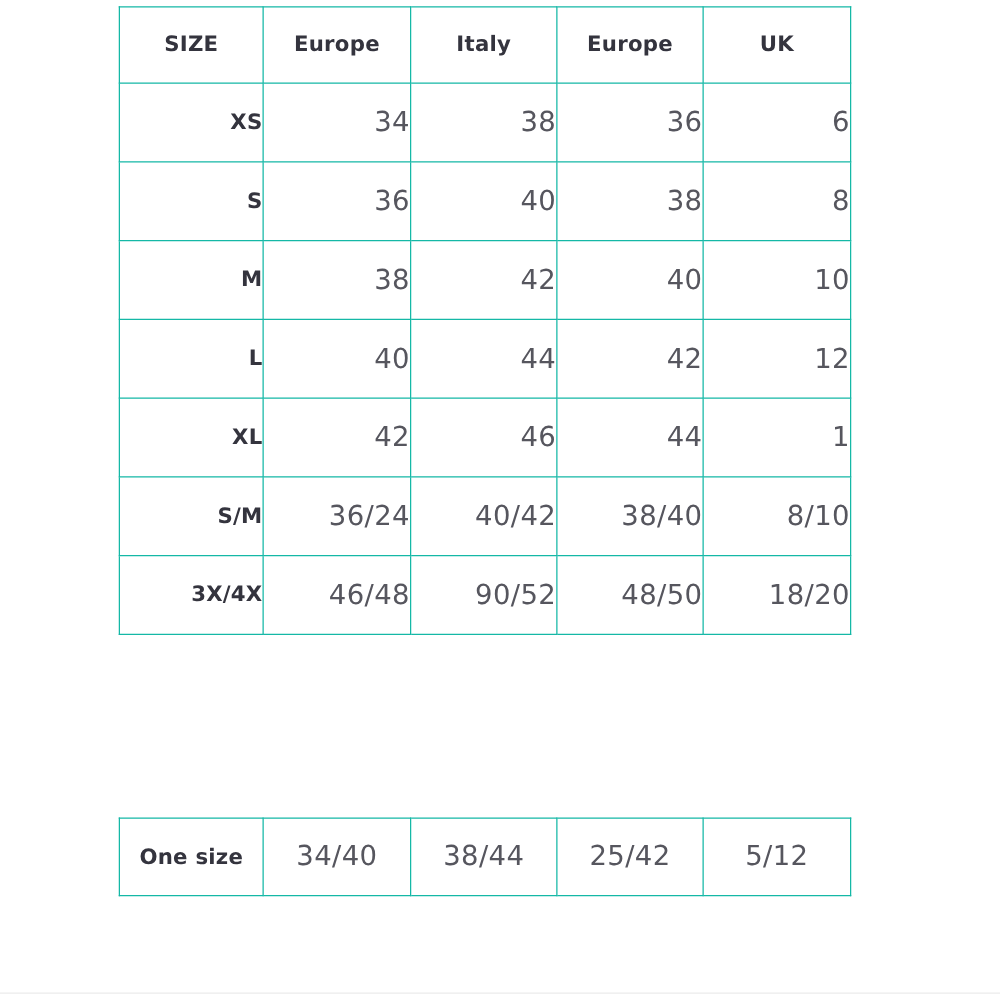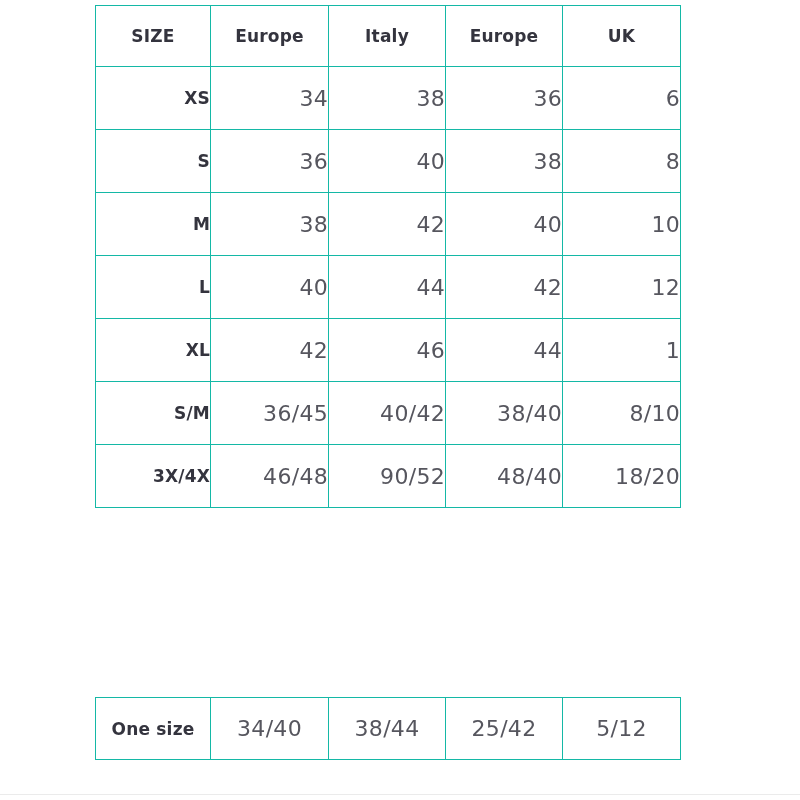--- a/index.html
+++ b/index.html
@@ -18,21 +18,21 @@
     background: #ffffff;
   }
   .tbl {
     position: absolute;
     left: 95px;
     border-collapse: collapse;
     table-layout: fixed;
     background: #ffffff;
   }
   .tbl-main { top: 5px; }
-  .tbl-special { top: 697px; }
+  .tbl-special { top: 654px; }
   .tbl td, .tbl th {
     border: 1px solid #14b8a6;
     text-align: center;
     vertical-align: middle;
     padding: 0;
     background: #ffffff;
   }
   .tbl col.c0 { width: 115px; }
   .tbl col.c1 { width: 118px; }
   .tbl col.c2 { width: 117px; }
@@ -121,30 +121,30 @@
         </tr>
         <tr>
           <td class="cell-size">XL</td>
           <td class="cell-val">42</td>
           <td class="cell-val">46</td>
           <td class="cell-val">44</td>
           <td class="cell-val">1</td>
         </tr>
         <tr>
           <td class="cell-size">S/M</td>
-          <td class="cell-val">36/45</td>
+          <td class="cell-val">36/24</td>
           <td class="cell-val">40/42</td>
           <td class="cell-val">38/40</td>
           <td class="cell-val">8/10</td>
         </tr>
         <tr>
           <td class="cell-size">3X/4X</td>
           <td class="cell-val">46/48</td>
           <td class="cell-val">90/52</td>
-          <td class="cell-val">48/40</td>
+          <td class="cell-val">48/50</td>
           <td class="cell-val">18/20</td>
         </tr>
       </tbody>
   </table>
 
   <table class="tbl tbl-special">
     <colgroup>
       <col class="c0">
         <col class="c1">
         <col class="c2">

